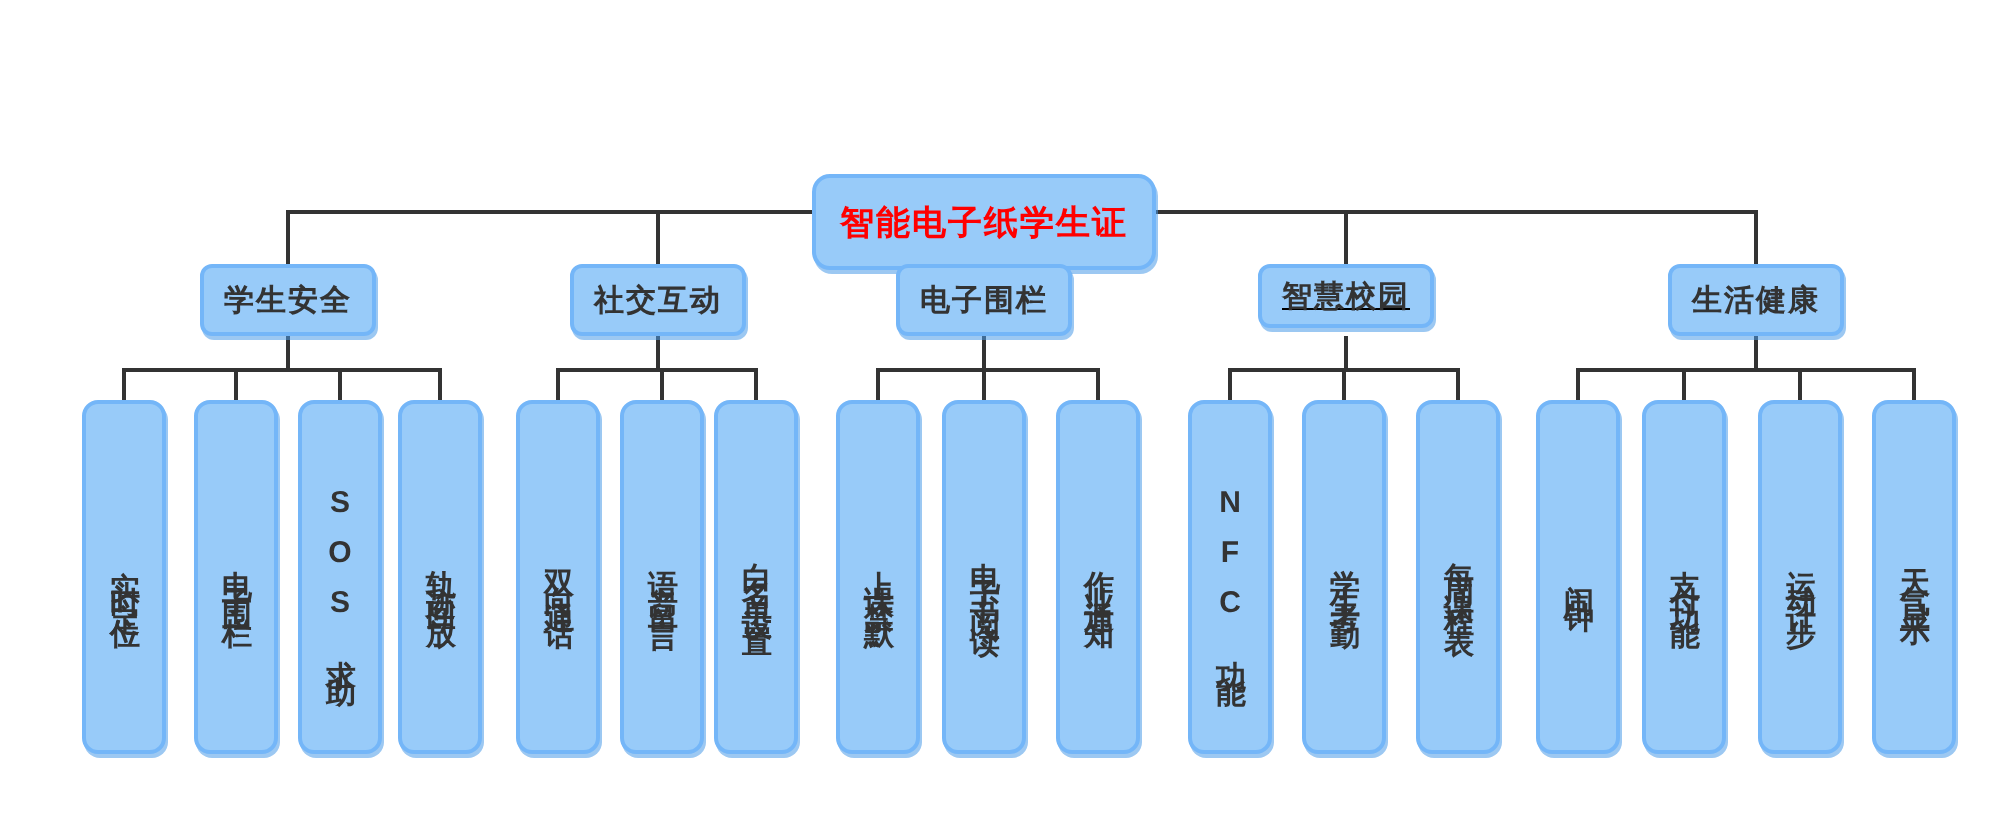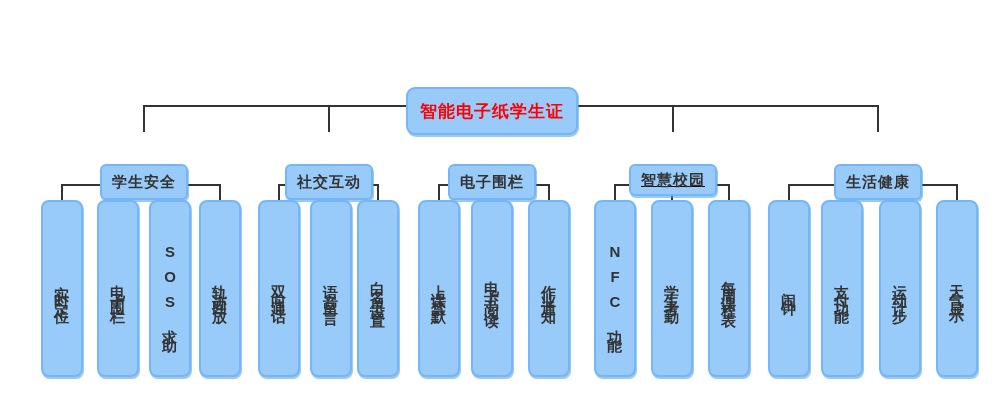--- a/index.html
+++ b/index.html
@@ -18,21 +18,21 @@
     border-radius:8px;
     box-sizing:border-box;
     display:flex;align-items:center;justify-content:center;
     box-shadow:1px 2px 0 rgba(74,154,232,0.55);
   }
   .node.root{border-radius:9px;}
   .node.root span{
     color:var(--root-text,#FF0000);
     font-weight:bold;font-size:17px;letter-spacing:1px;white-space:nowrap;
   }
-  .node.cat{border-radius:6px;margin-top:32px;}
+  .node.cat{border-radius:6px;}
   .node.cat span{
     color:var(--text,#333333);
     font-weight:bold;font-size:15px;letter-spacing:1px;white-space:nowrap;
   }
   .node.leaf span{
     writing-mode:vertical-rl;
     text-orientation:upright;
     color:var(--text,#333333);
     font-weight:bold;font-size:15px;
     letter-spacing:8px;

